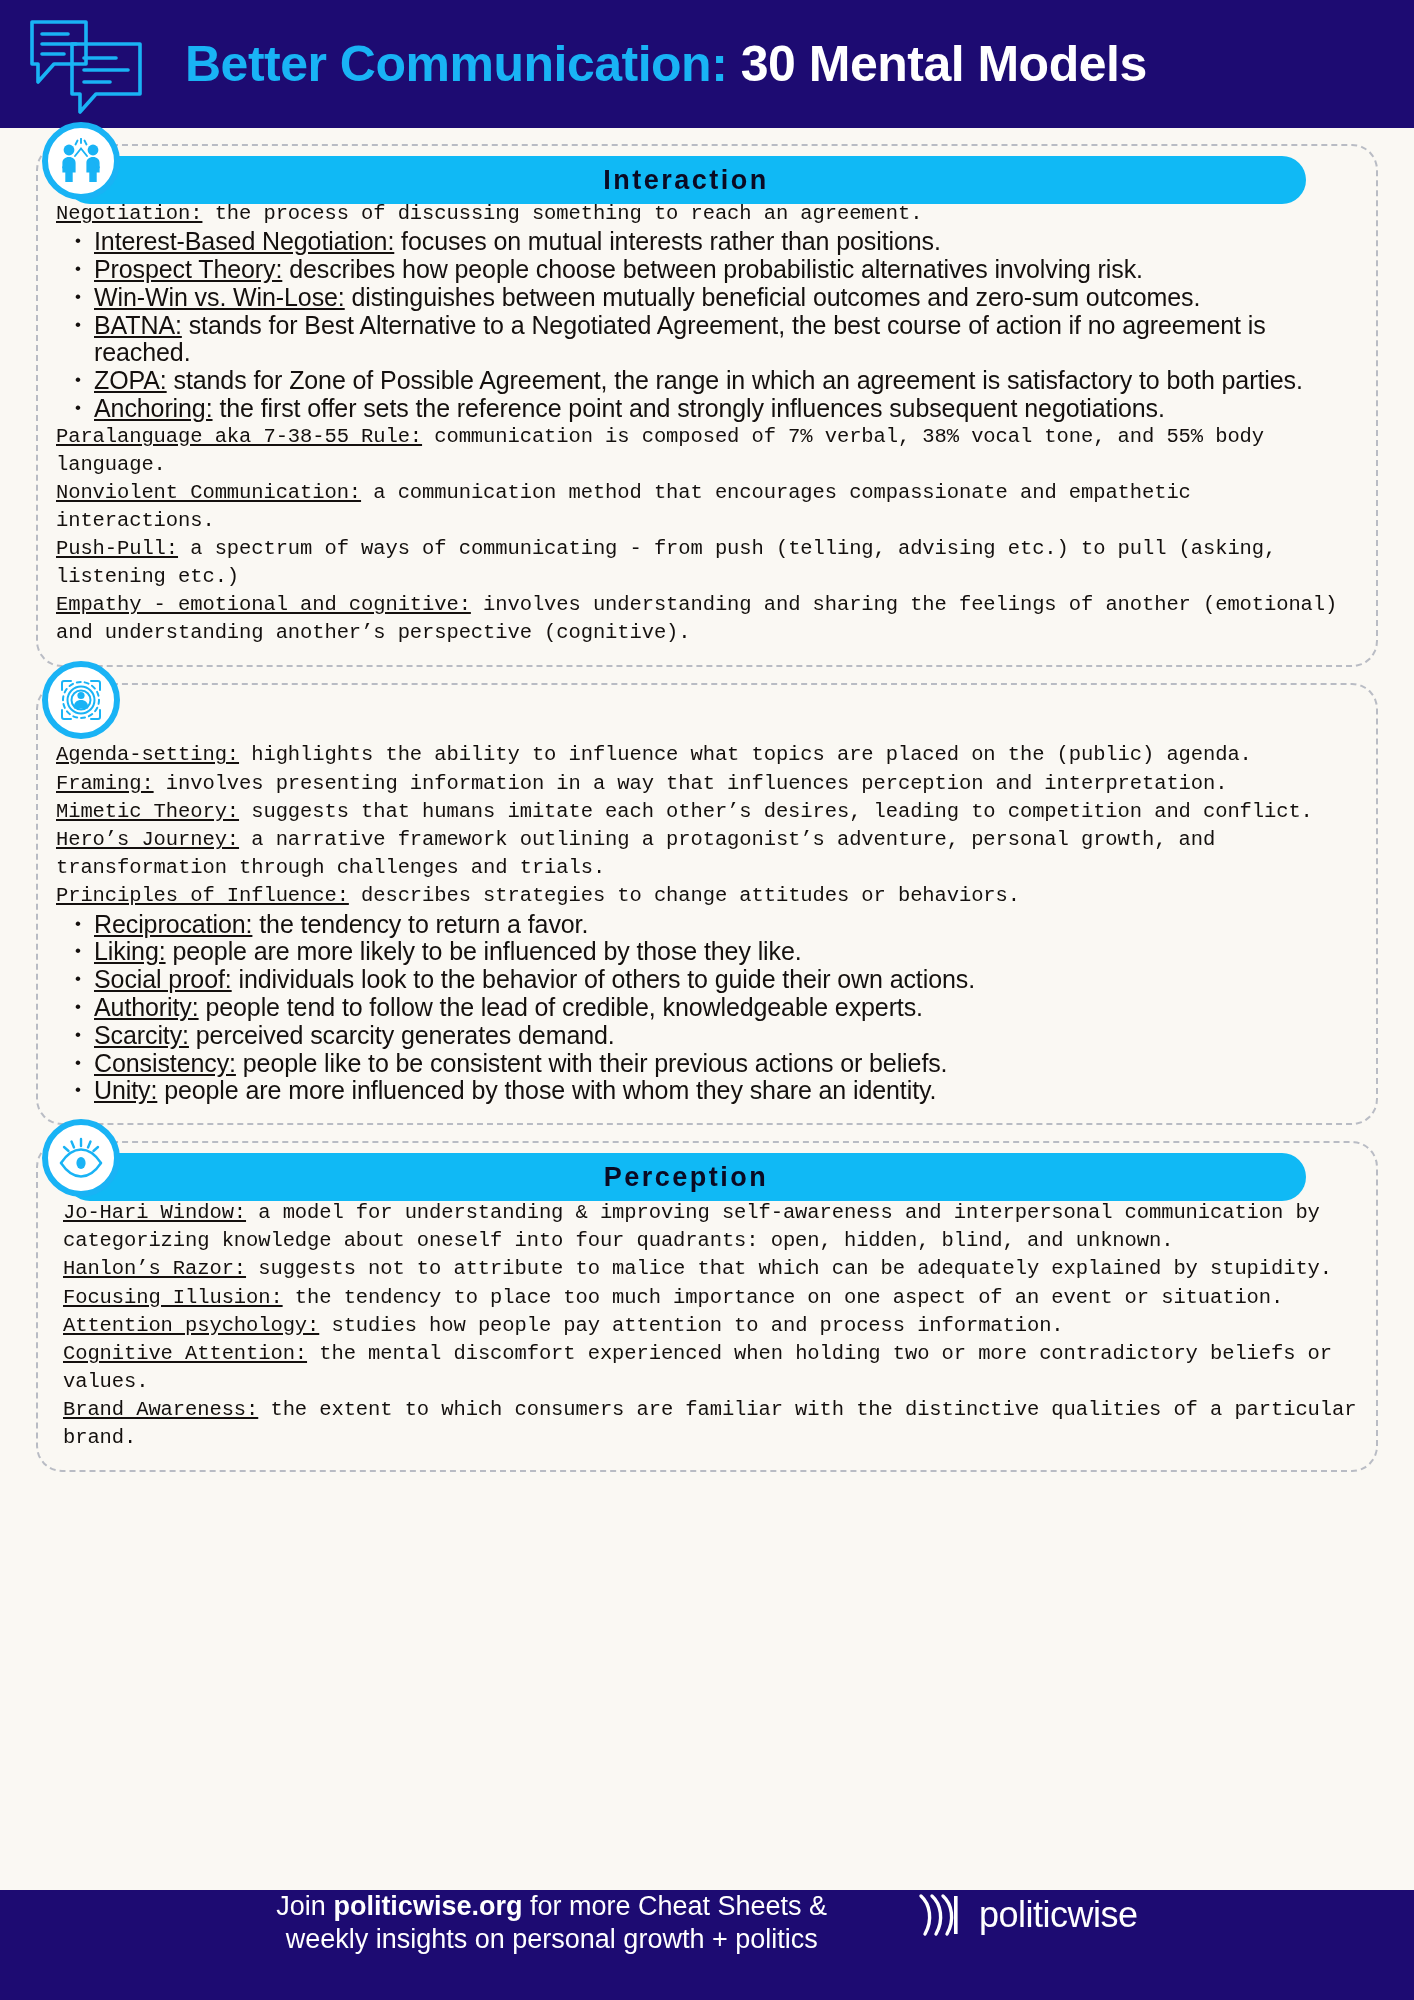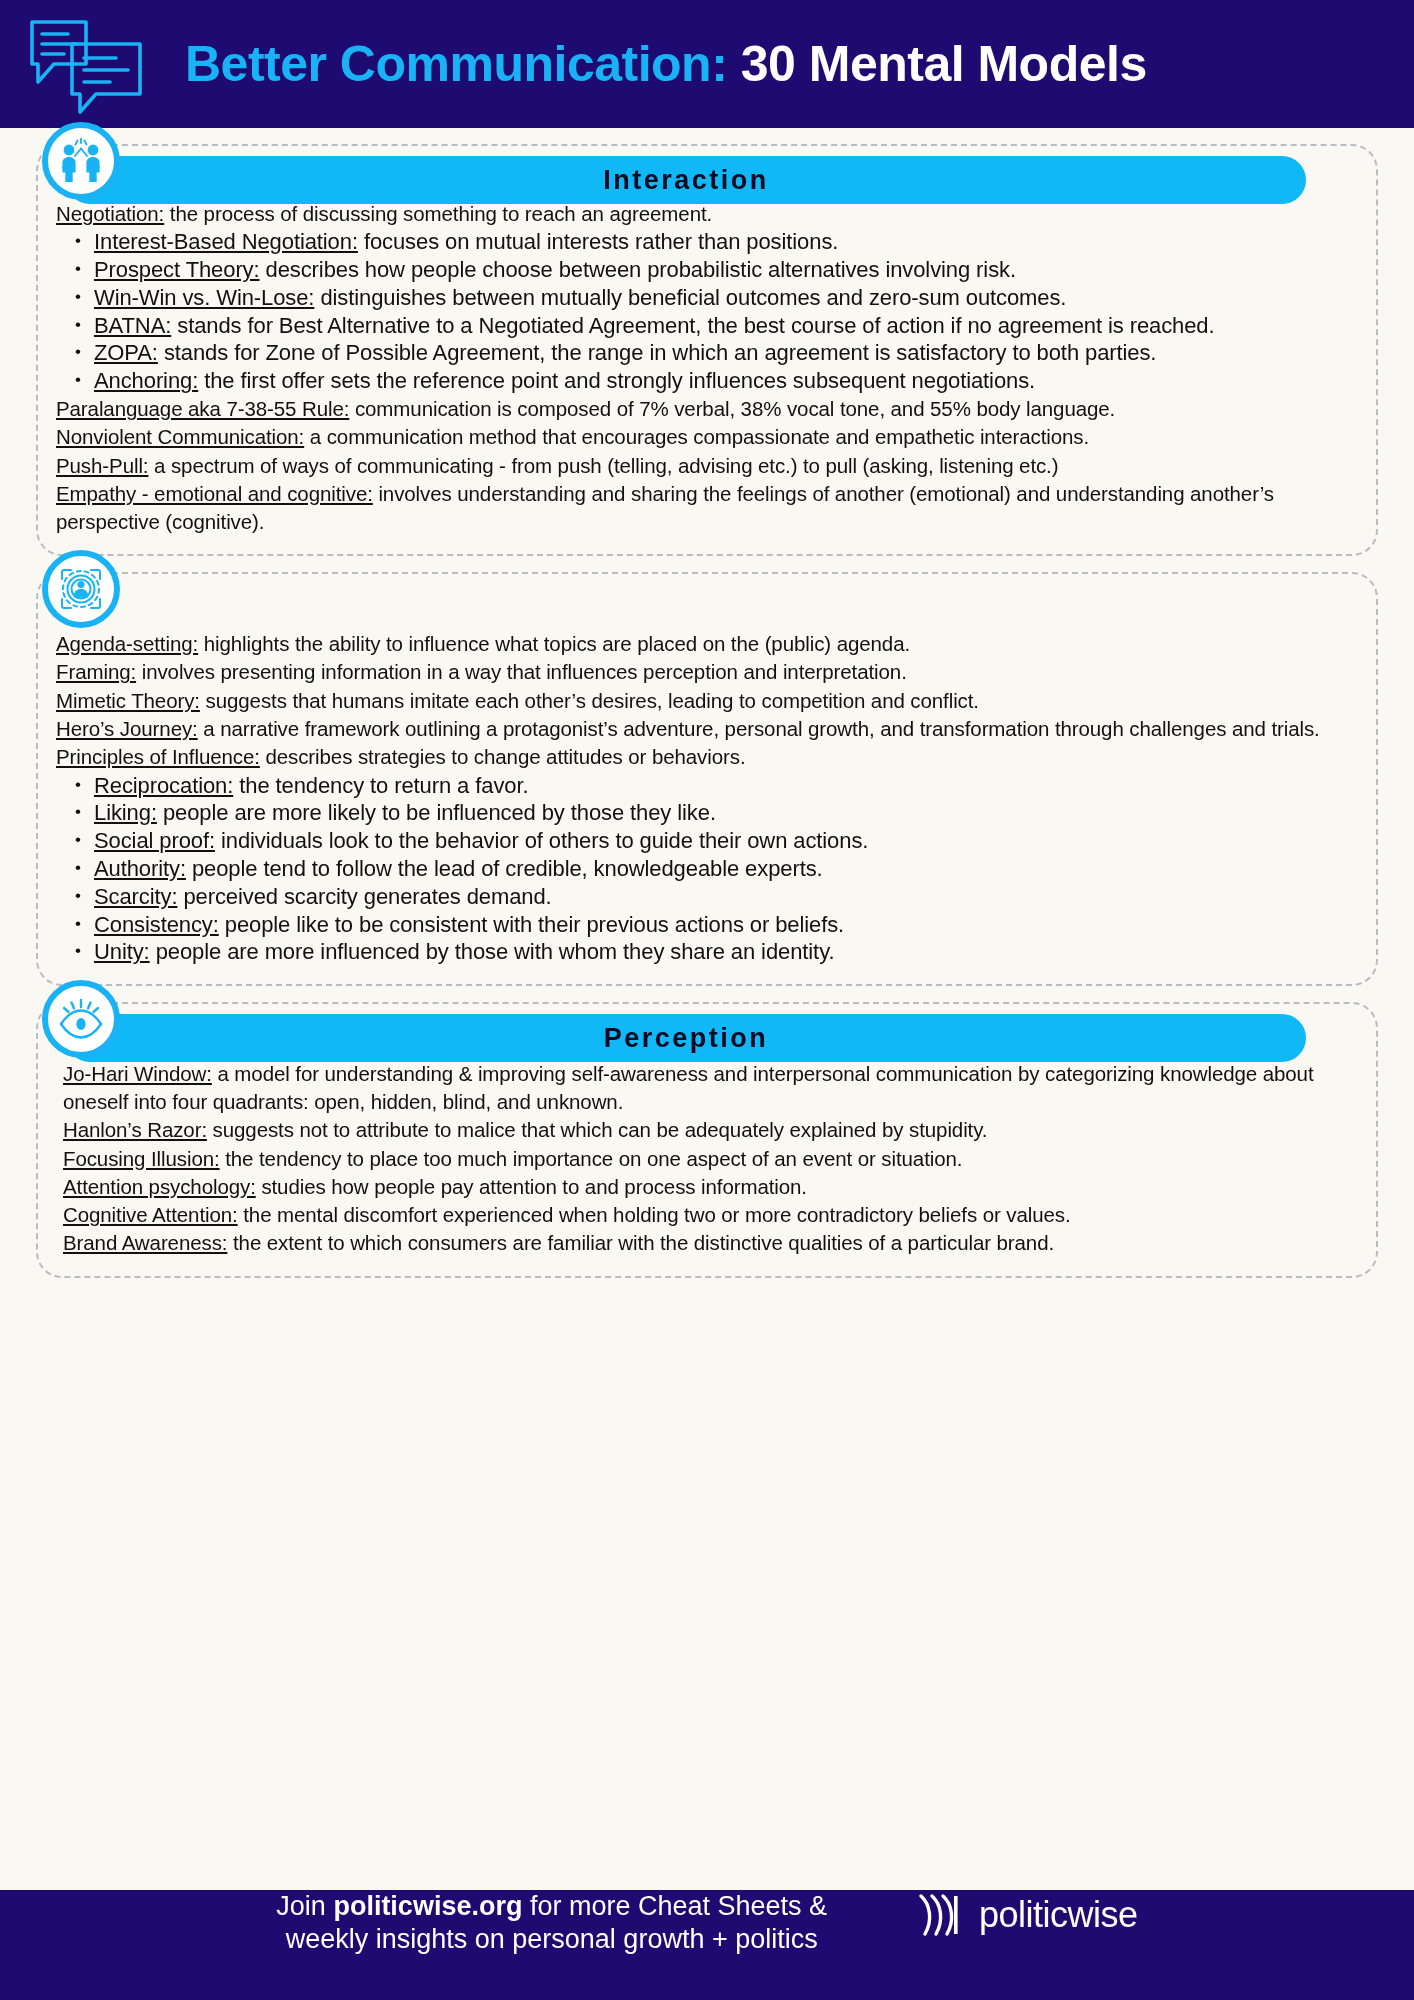--- a/index.html
+++ b/index.html
@@ -104,34 +104,35 @@
 
   .card-body { padding-top: 30px; }
 
   
   .entry {
     font-size: 20.5px;
     line-height: 27.8px;
     color: #14100e;
     margin: 0 0 0.5px 0;
     letter-spacing: -0.1px;
+    font-family: Liberation Mono, monospace;
   }
   .term {
     text-decoration: underline;
     text-underline-offset: 2px;
   }
   ul.bullets {
     list-style: none;
     margin: 0;
     padding: 0;
   }
   ul.bullets > li {
     position: relative;
     padding-left: 38px;
-    font-size: 22px;
+    font-size: 25px;
     line-height: 27.8px;
     color: #14100e;
     letter-spacing: -0.1px;
   }
   ul.bullets > li:before {
     content: "\2022";
     position: absolute;
     left: 19px;
     top: -1px;
     font-size: 17px;

